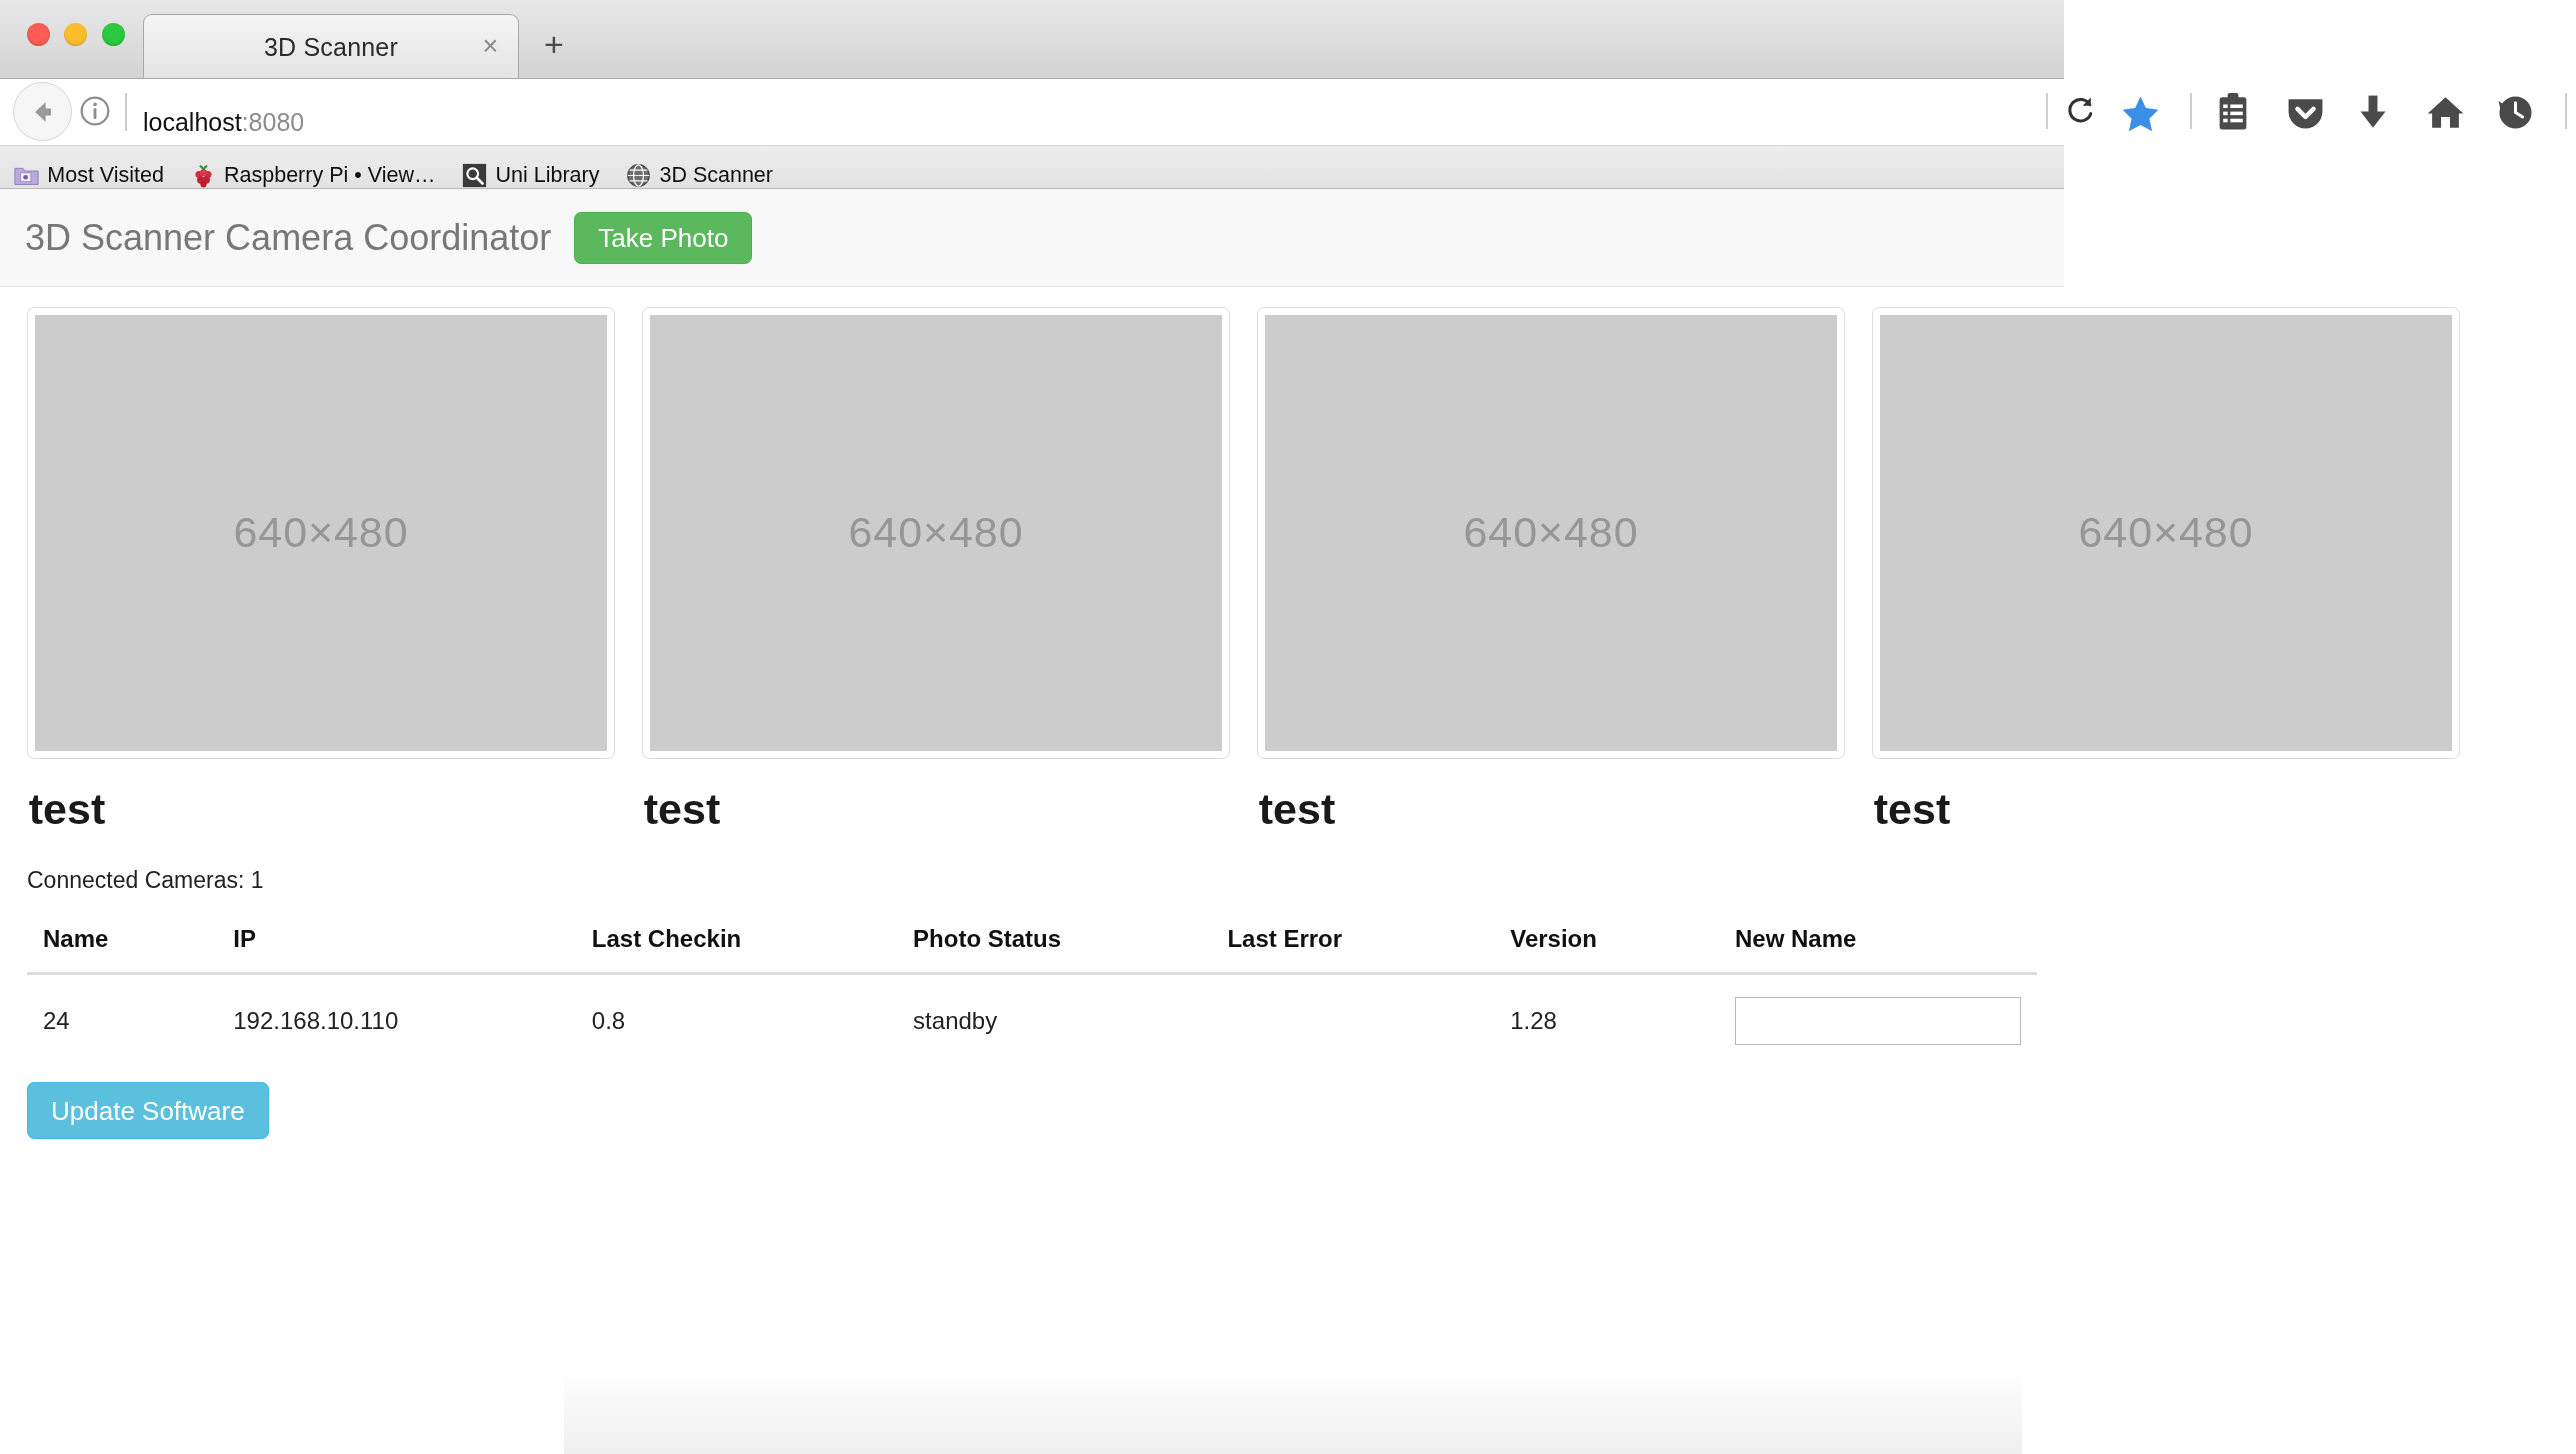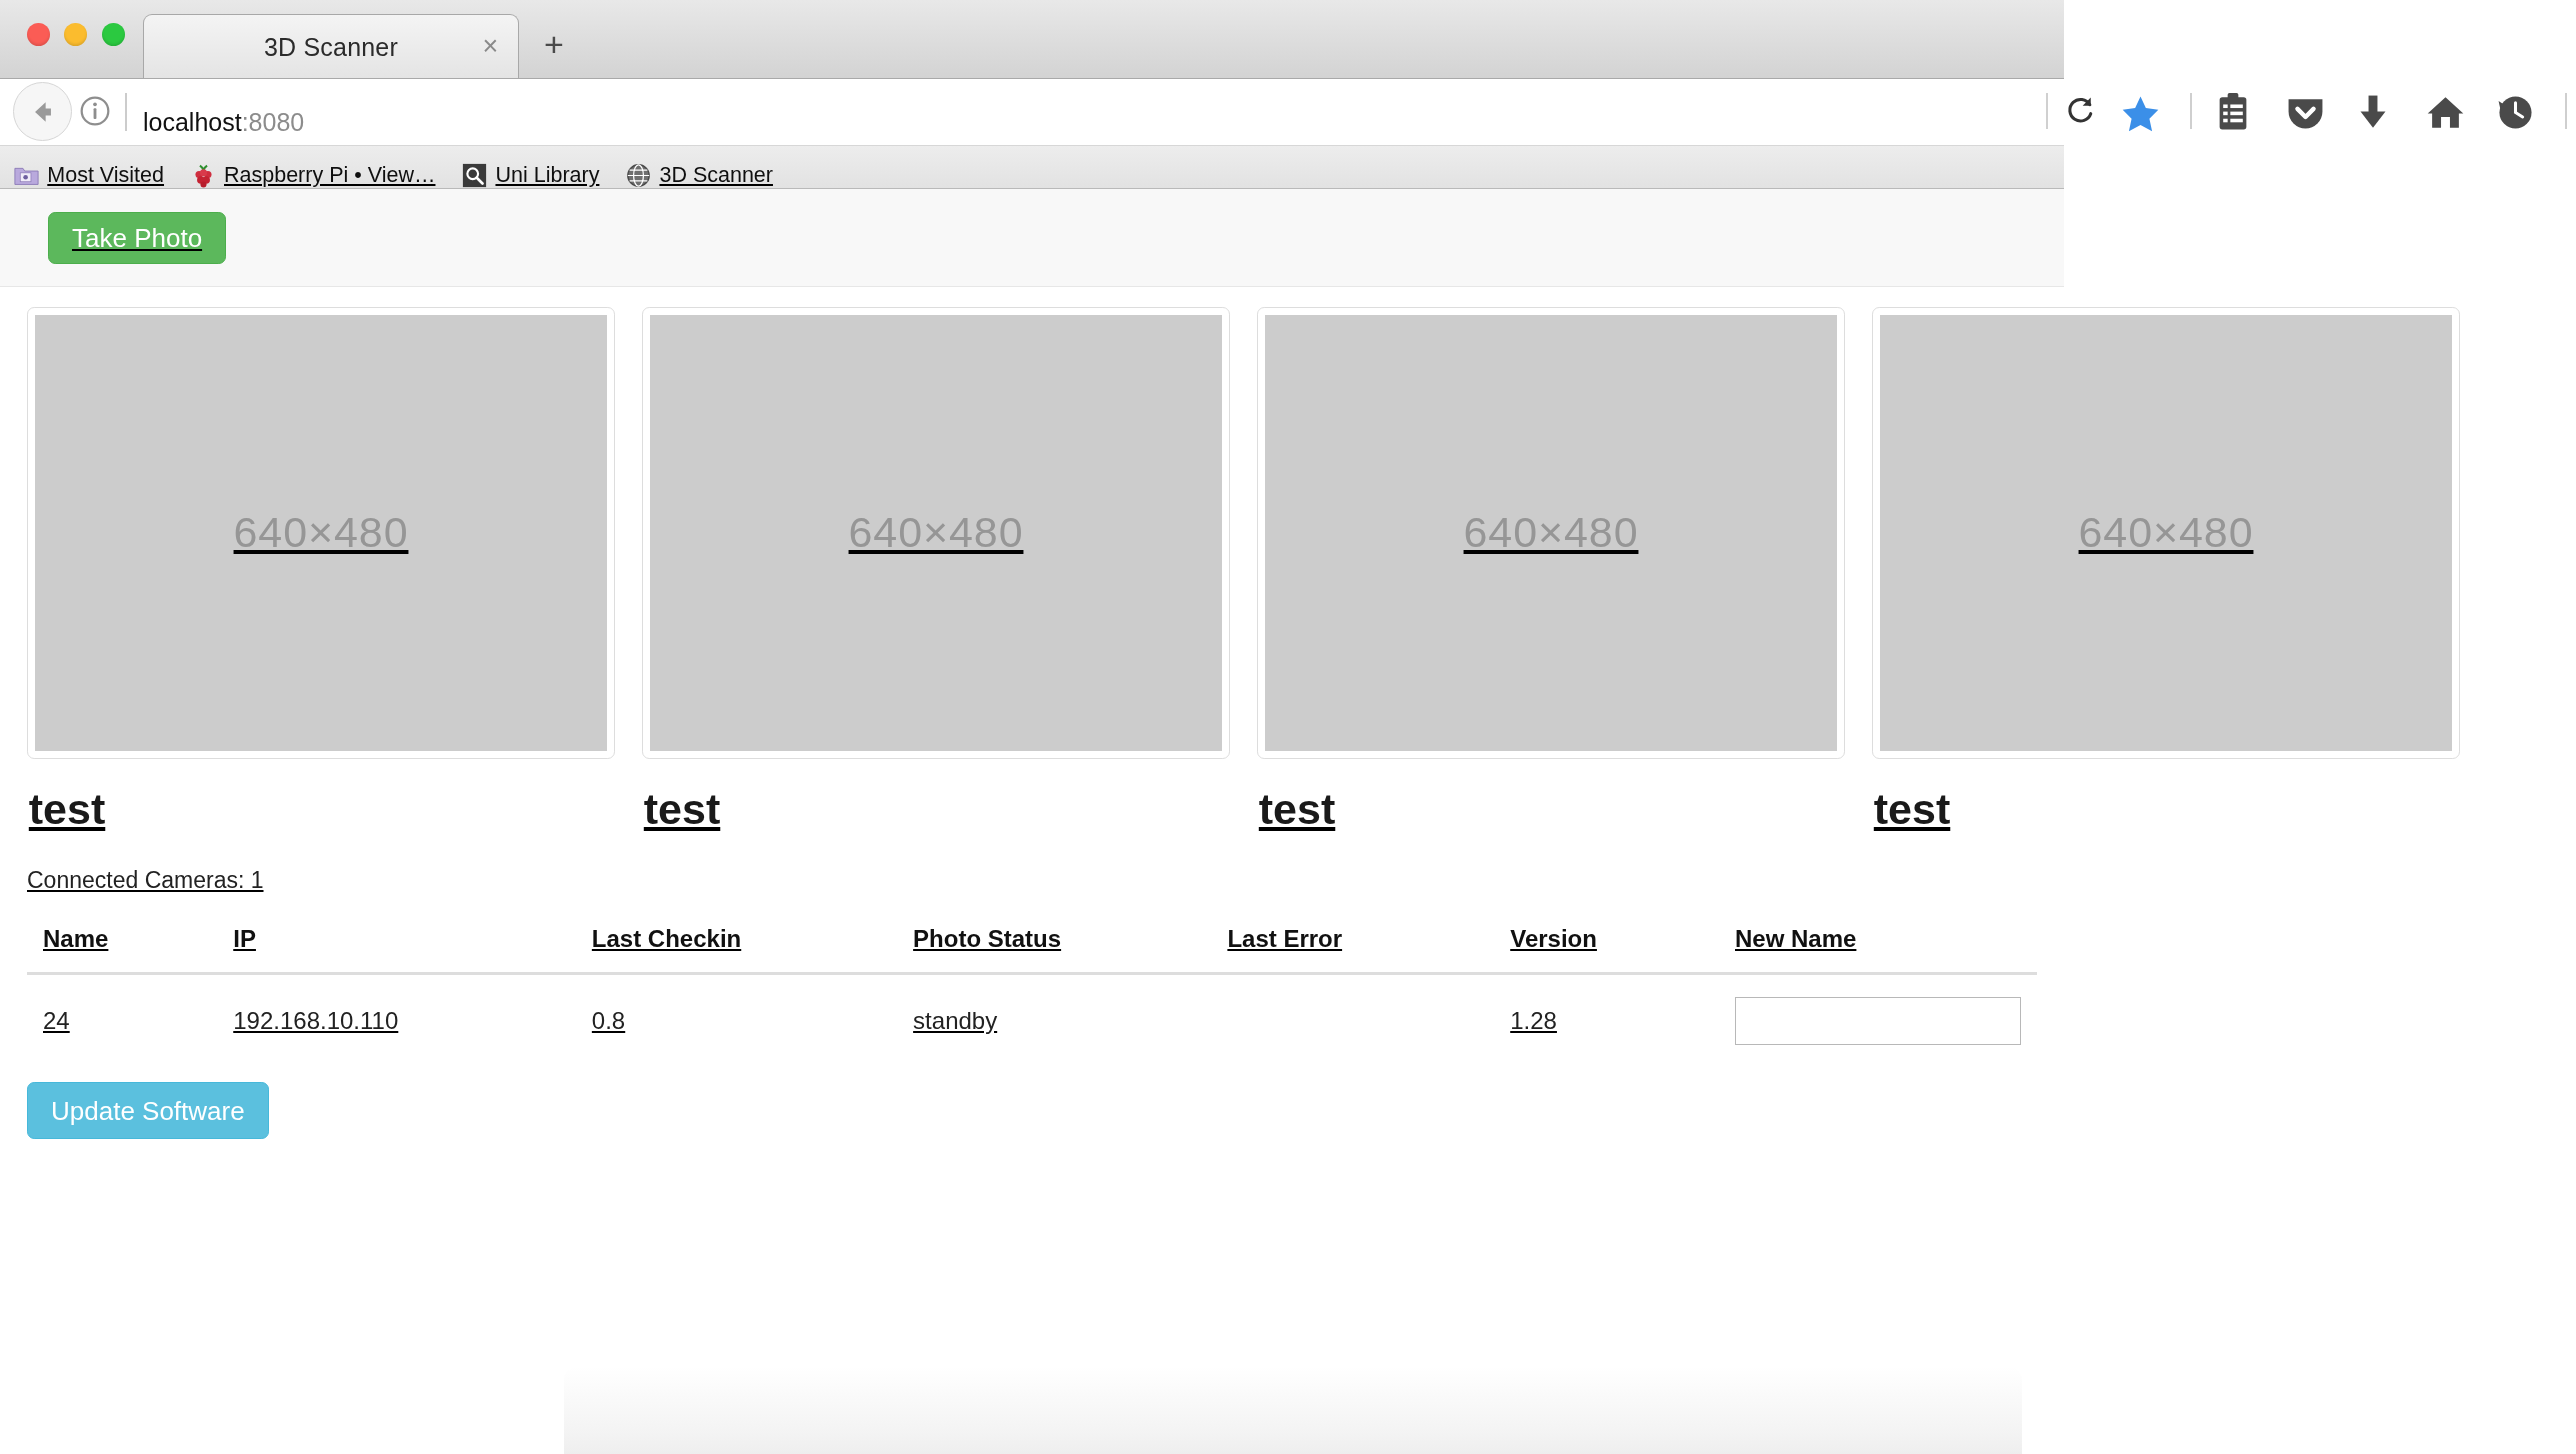--- a/index.html
+++ b/index.html
@@ -14,21 +14,20 @@
     overflow: hidden;
     position: relative;
   }
 
   
   .browser {
     width: 2064px;
     height: 1454px;
     position: relative;
     background: #0c4a6e;
-    text-decoration: underline;
   }
 
   .titlebar {
     height: 79px;
     background: linear-gradient(to bottom, #e8e8e8 0%, #d3d3d3 100%);
     border-bottom: 1.8px solid #a9a9a9;
     position: relative;
     box-sizing: border-box;
   }
 
@@ -480,20 +479,21 @@
           <path d="M2 14 h24 M4 8 h20 M4 20 h20" stroke="#ffffff" stroke-width="1.2" fill="none"></path>
         </svg>
       </span>
       <span class="bm-label">3D Scanner</span>
     </div>
   </div>
 
   <div class="page">
 
     <div class="app-navbar">
+      <h1 class="app-title">3D Scanner Camera Coordinator</h1>
       <button class="take-photo-btn">Take Photo</button>
     </div>
 
     <div class="thumb-row">
 
       <div class="thumb-col">
         <div class="thumbnail">
           <div class="placeholder">
             <span class="placeholder-text">640×480</span>
           </div>

